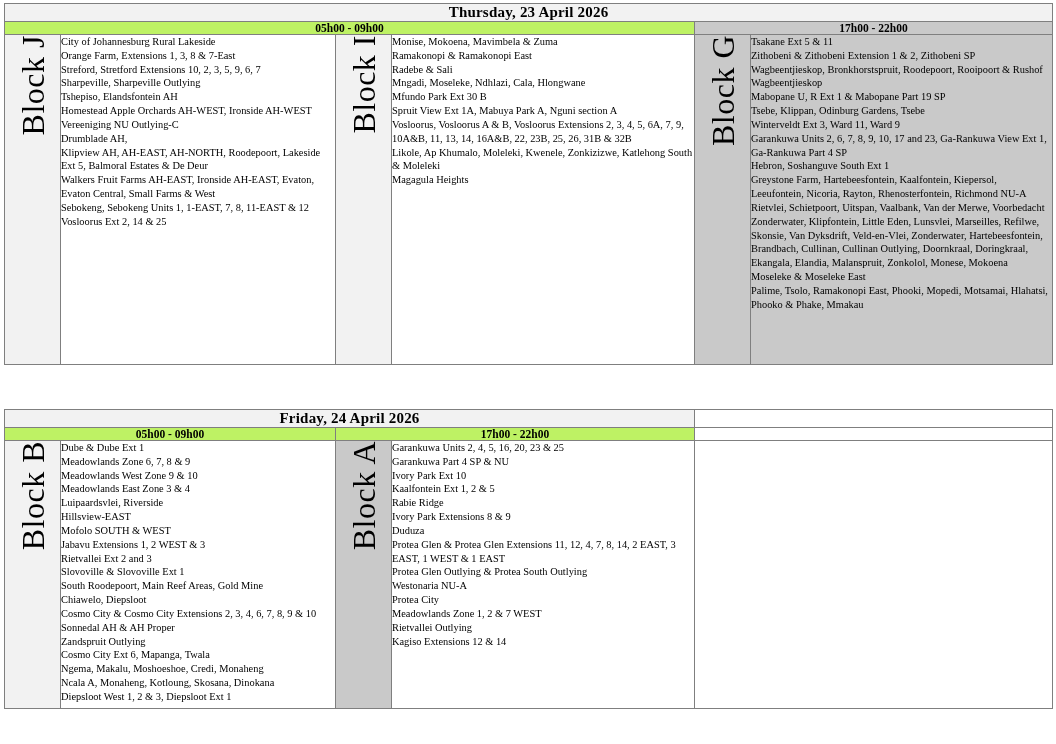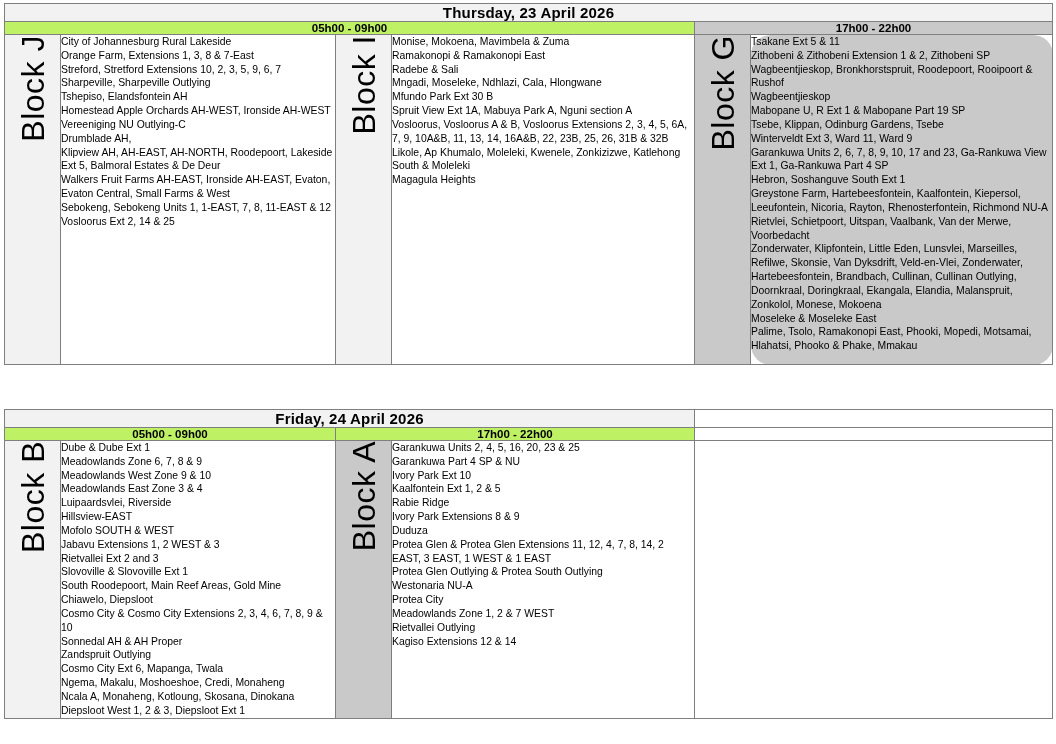--- a/index.html
+++ b/index.html
@@ -11,20 +11,21 @@
     width: 1056px;
     height: 744px;
     font-family: "Liberation Sans", sans-serif;
     color: #000000;
     overflow: hidden;
   }
   .page {
     position: relative;
     width: 1056px;
     height: 561px;
+    font-family: Liberation Serif, serif;
   }
 
   
   .sched {
     border-collapse: collapse;
     table-layout: fixed;
     border: 1px solid #7f7f7f;
   }
   .sched td, .sched th {
     border: 1px solid #7f7f7f;
@@ -65,21 +66,21 @@
     letter-spacing: 0.5px;
     white-space: nowrap;
   }
   .areas {
     font-size: 10.4px;
     line-height: 1.33;
     padding: 6px 6px 6px 7px;
     white-space: pre-line;
     word-wrap: break-word;
   }
-  .areas.grey-dark { background: #c9c9c9; border-radius: 20px; }
+  .areas.grey-dark { background: #c9c9c9; }
   .areas.white { background: #ffffff; margin-top: 44px; }
   .empty-cell { background: #ffffff; }
 
   
   #table-thursday {
     position: absolute;
     left: 4px;
     top: 3px;
     width: 1048px;
   }

